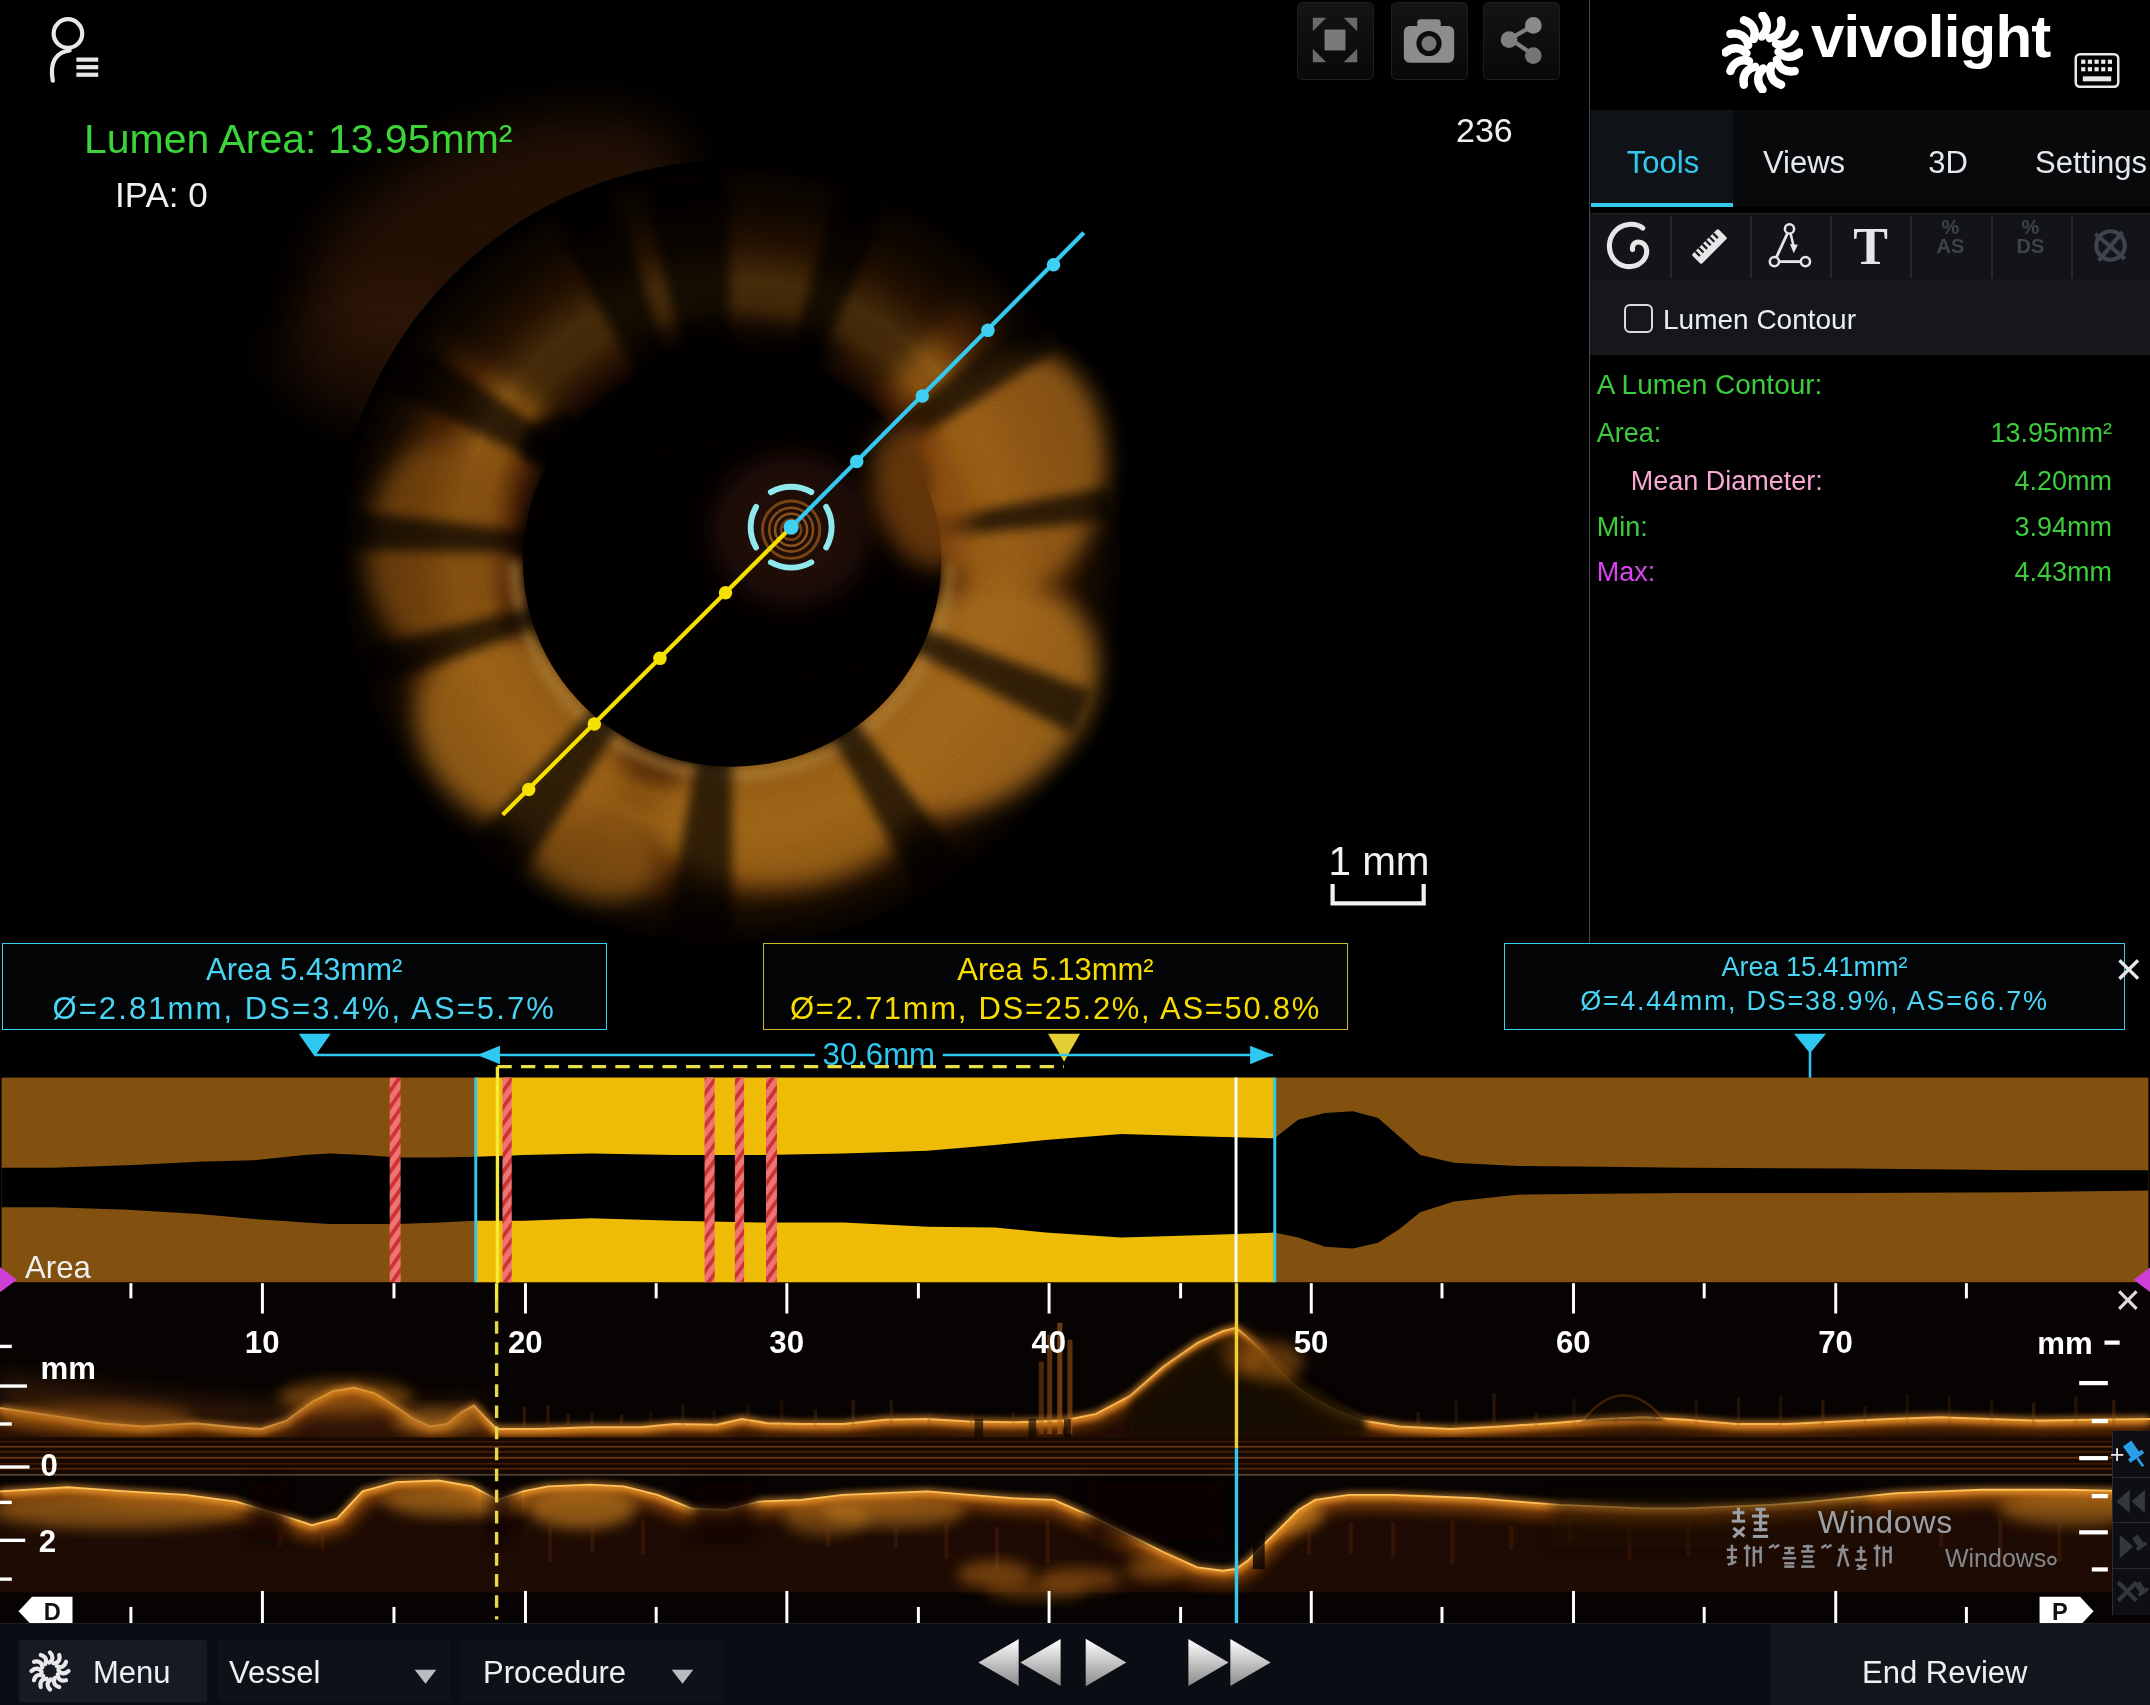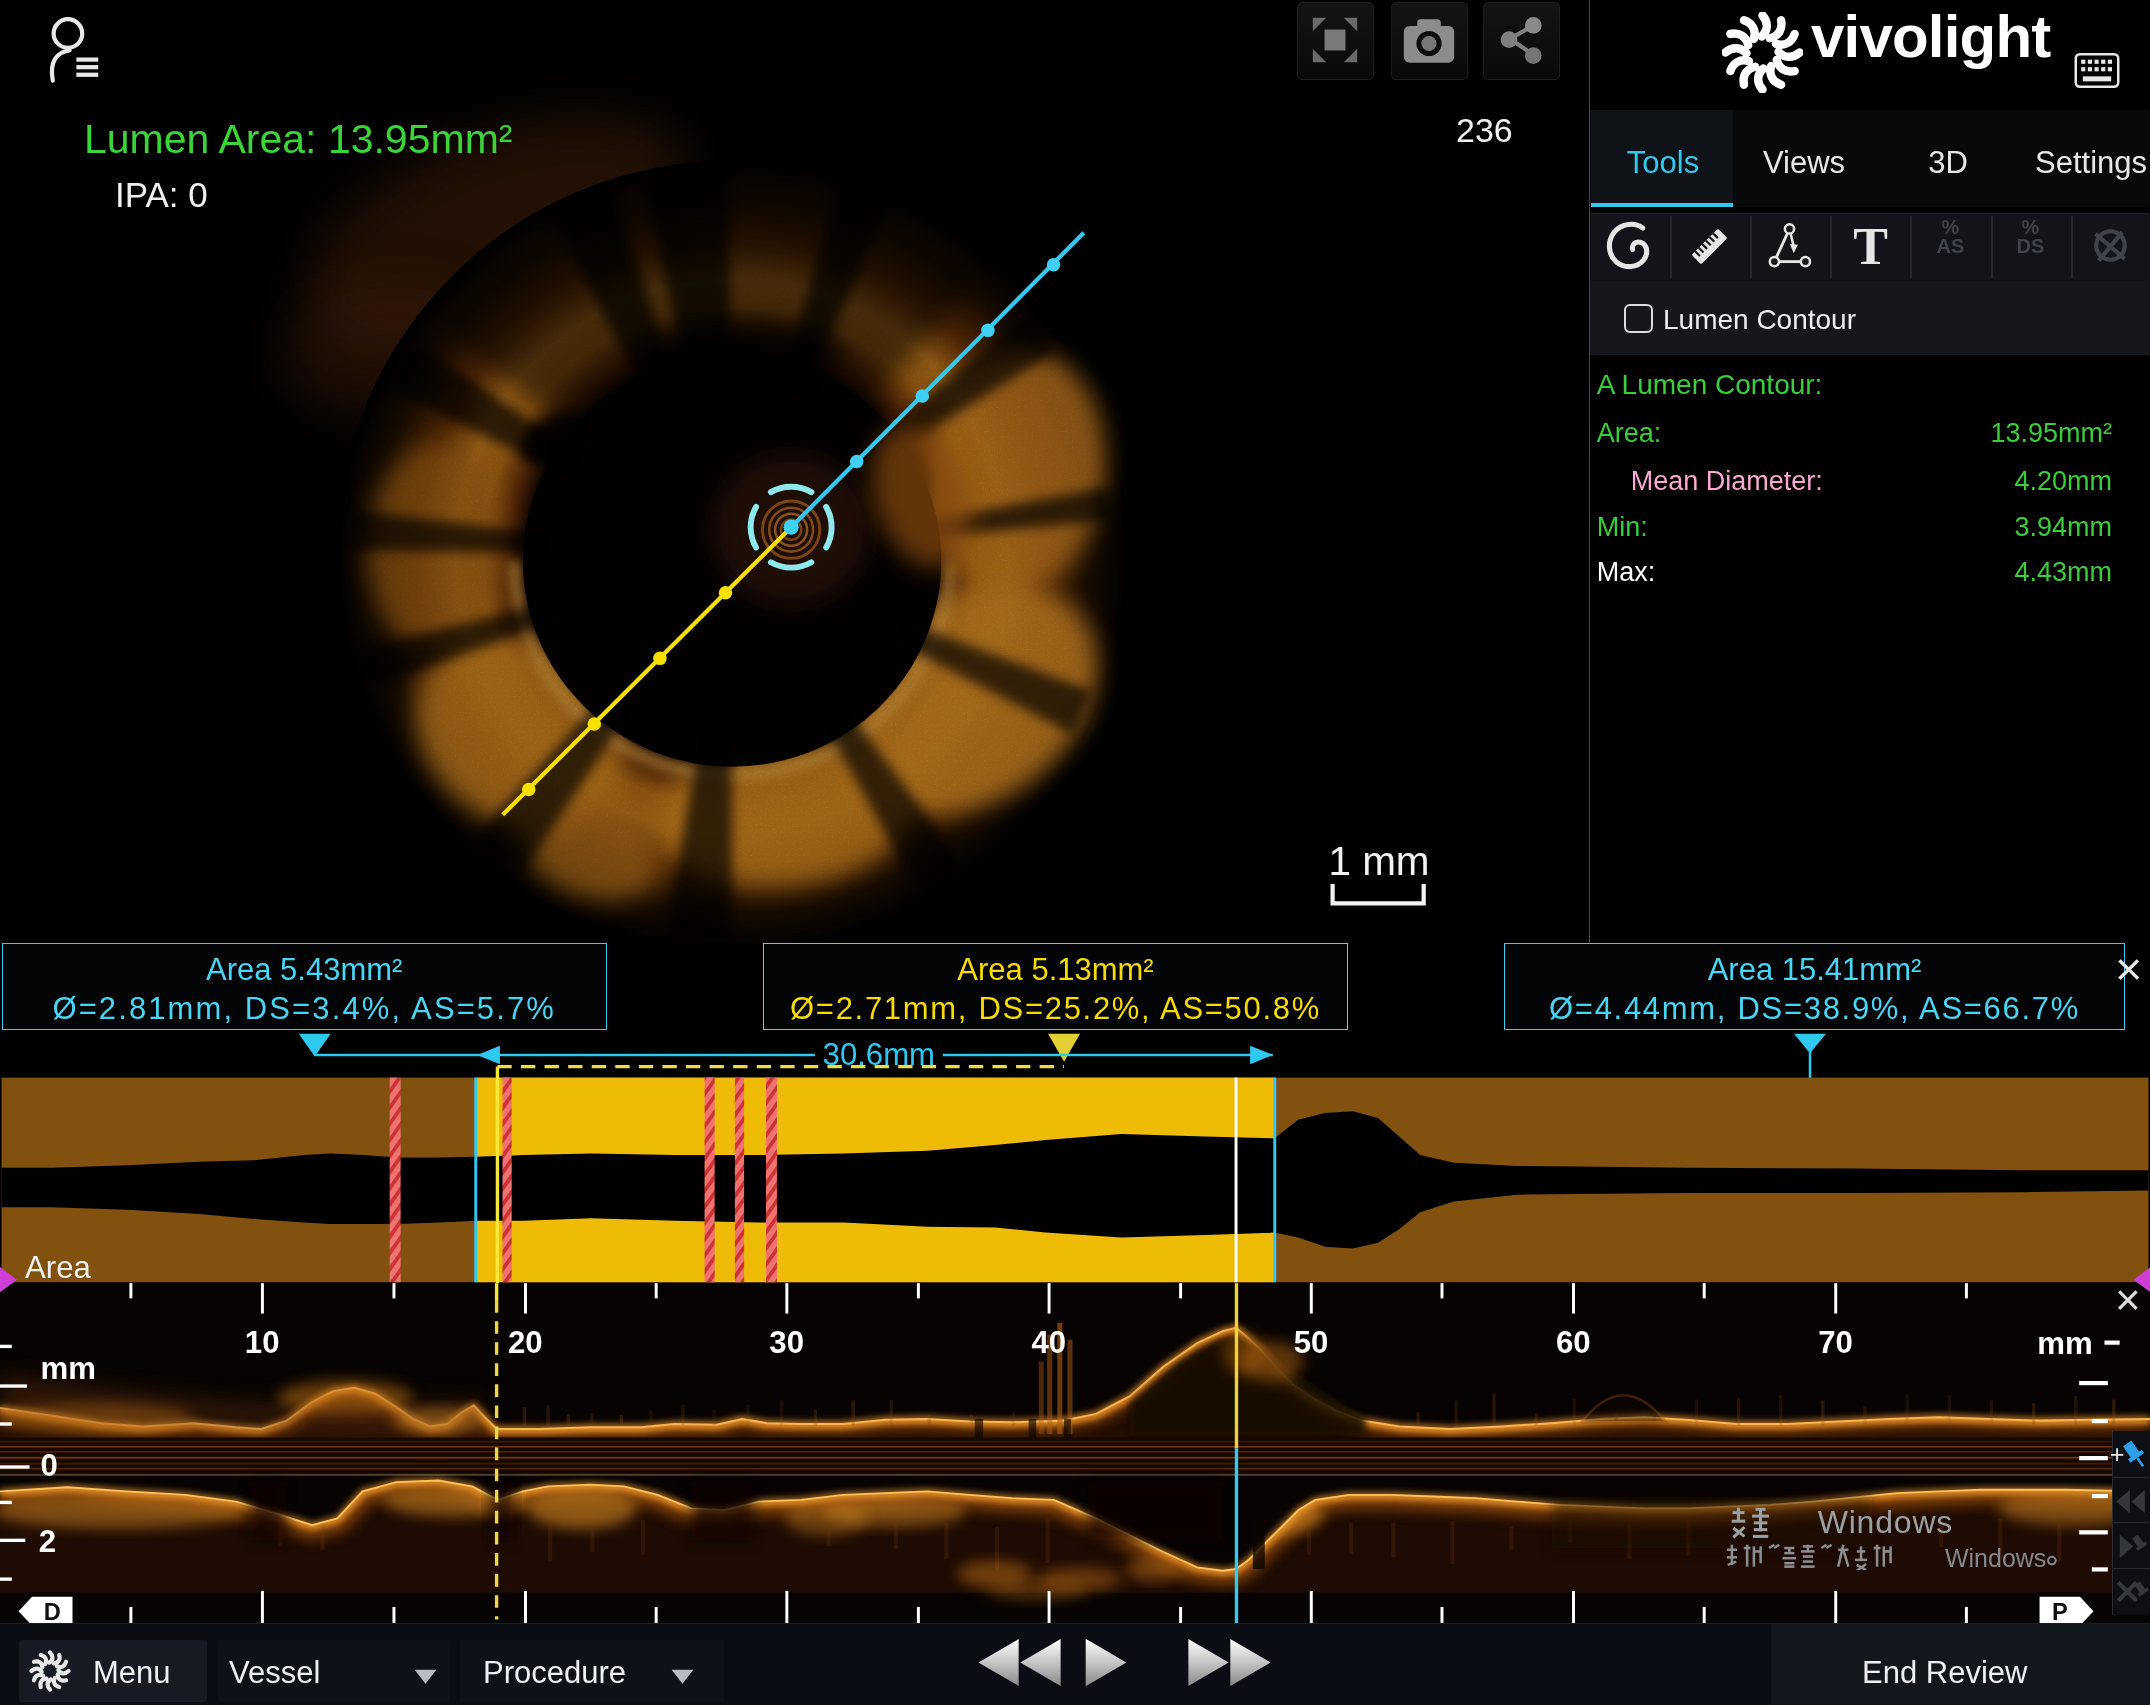--- a/index.html
+++ b/index.html
@@ -229,32 +229,32 @@
 <div class="abs" style="left:0;top:281px;width:562px;height:74px;background:#15171c;"></div>
 <div class="abs" style="left:34px;top:304px;width:25px;height:25px;border:2.5px solid #dadde0;border-radius:5.9px;background:#15171c;"></div>
 <div class="abs nosel" style="left:73px;top:304px;font-size:28px;color:#eceff1;">Lumen Contour</div>
 <div class="abs nosel" style="left:6.7px;top:369px;font-size:28px;color:#3ccc3c;">A Lumen Contour:</div>
 <div class="abs nosel" style="left:6.7px;top:418px;font-size:27px;color:#3ccc3c;">Area:</div>
 <div class="abs nosel" style="left:320px;top:418px;width:202px;text-align:right;font-size:27px;color:#3ccc3c;">13.95mm²</div>
 <div class="abs nosel" style="left:6.7px;top:466px;font-size:27px;color:#f9a8d4;margin-left:34px;">Mean Diameter:</div>
 <div class="abs nosel" style="left:320px;top:466px;width:202px;text-align:right;font-size:27px;color:#3ccc3c;">4.20mm</div>
 <div class="abs nosel" style="left:6.7px;top:512px;font-size:27px;color:#3ccc3c;">Min:</div>
 <div class="abs nosel" style="left:320px;top:512px;width:202px;text-align:right;font-size:27px;color:#3ccc3c;">3.94mm</div>
-<div class="abs nosel" style="left:6.7px;top:557px;font-size:27px;color:#ffffff;">Max:</div>
+<div class="abs nosel" style="left:6.7px;top:557px;font-size:27px;color:#d946ef;">Max:</div>
 <div class="abs nosel" style="left:320px;top:557px;width:202px;text-align:right;font-size:27px;color:#3ccc3c;">4.43mm</div>
 </div>
 <div class="abs" style="left:1.7px;top:943px;width:605px;height:87px;border:1.7px solid #38cef2;box-sizing:border-box;background:#020405;color:#49d6f5;font-size:31px;text-align:center;">
  <div style="margin-top:7.6px;">Area 5.43mm²</div>
  <div style="margin-top:3.4px;letter-spacing:2.1px;">Ø=2.81mm, DS=3.4%, AS=5.7%</div>
 </div>
 <div class="abs" style="left:763px;top:943px;width:585px;height:87px;border:1.7px solid #cdb92e;box-sizing:border-box;background:#020405;color:#f8dc00;font-size:31px;text-align:center;">
  <div style="margin-top:7.6px;">Area 5.13mm²</div>
  <div style="margin-top:3.4px;letter-spacing:1.7px;">Ø=2.71mm, DS=25.2%, AS=50.8%</div>
 </div>
-<div class="abs" style="left:1504px;top:943px;width:621px;height:87px;border:1.7px solid #38cef2;box-sizing:border-box;background:#020405;color:#49d6f5;font-size:31px;text-align:center;">
+<div class="abs" style="left:1504px;top:943px;width:621px;height:87px;border:1.7px solid #38cef2;box-sizing:border-box;background:#020405;color:#49d6f5;font-size:27px;text-align:center;">
  <div style="margin-top:7.6px;">Area 15.41mm²</div>
  <div style="margin-top:3.4px;letter-spacing:1.7px;">Ø=4.44mm, DS=38.9%, AS=66.7%</div>
 </div>
 <div class="abs nosel" style="left:2115px;top:941px;font-size:47px;color:#e8e8e8;">×</div>
 
 <svg class="abs" style="left:0;top:1033px" width="2150" height="261" viewBox="0 0 2550 310">
 <defs>
         <pattern id="hat" width="11" height="16" patternUnits="userSpaceOnUse" patternTransform="rotate(35)">
           <rect width="11" height="16" fill="#ee7373"></rect>
           <rect x="0" width="4.5" height="16" fill="#cc3333"></rect>

